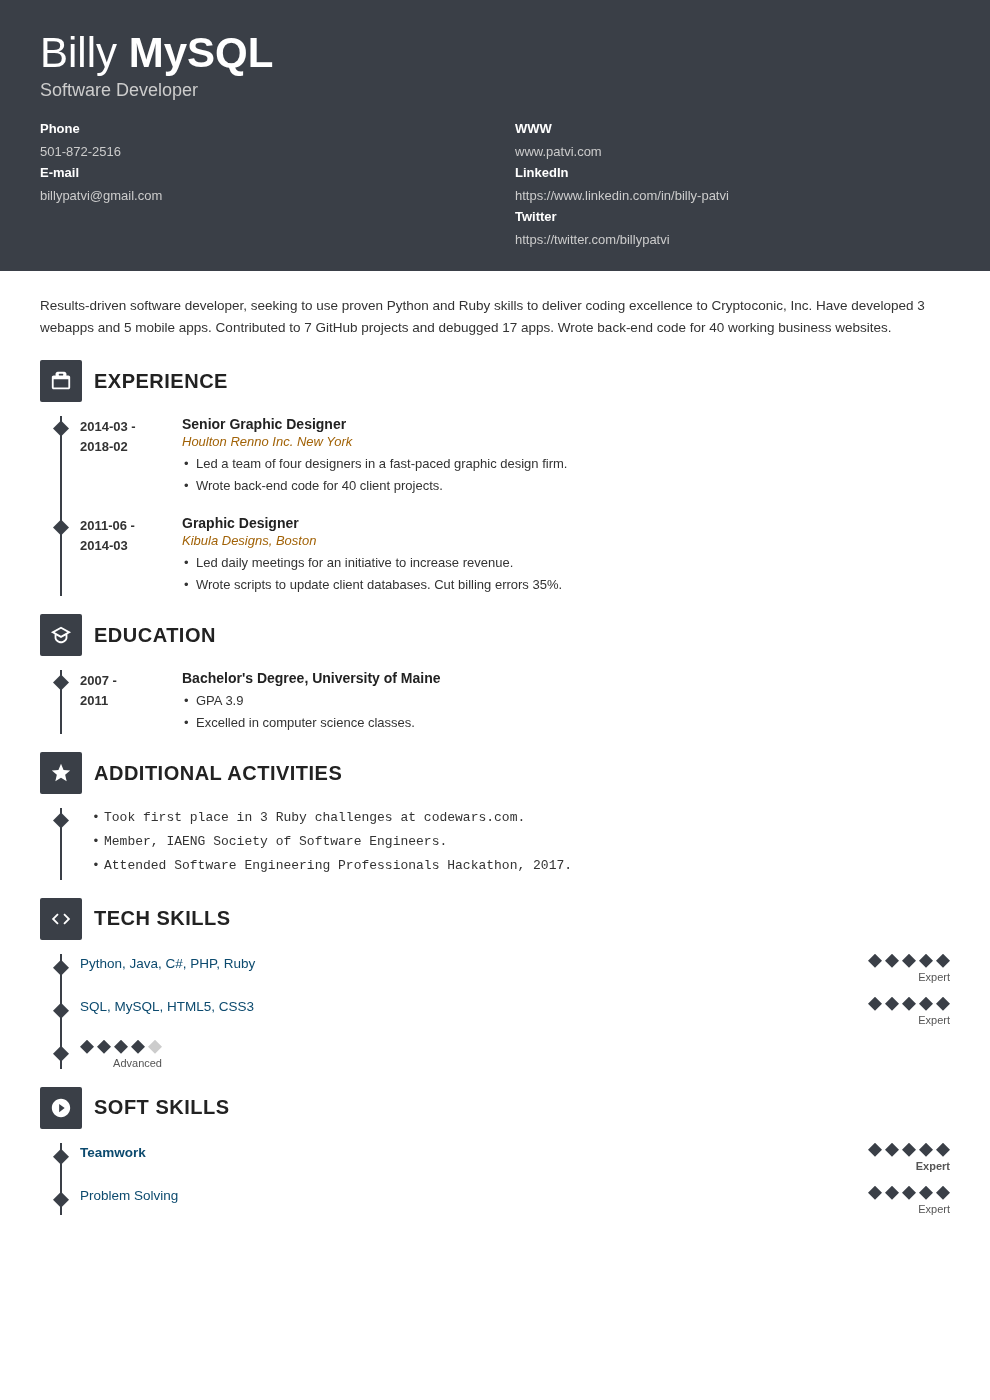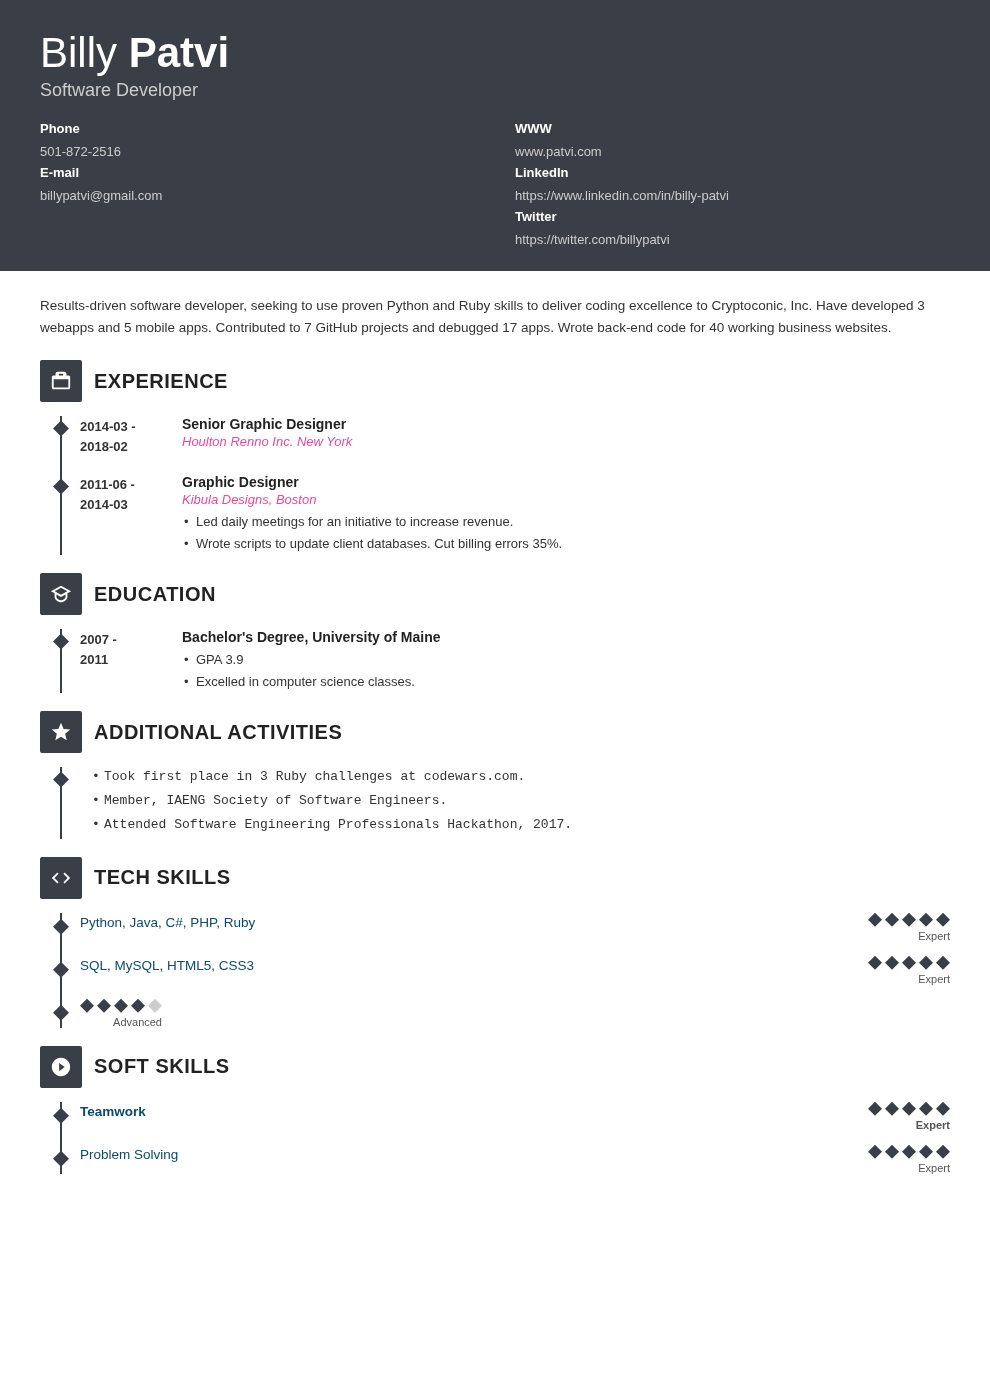--- a/index.html
+++ b/index.html
@@ -134,21 +134,21 @@
       flex: 1;
       padding-left: 10px;
     }
     .timeline-role {
       font-size: 14px;
       font-weight: 700;
       color: #222;
     }
     .timeline-company {
       font-style: italic;
-      color: #ec4899;
+      color: #a16207;
       font-size: 13px;
       margin-top: 2px;
     }
     .timeline-bullets {
       list-style: none;
       margin-top: 5px;
     }
     .timeline-bullets li {
       font-size: 13px;
       color: #333;
@@ -238,21 +238,21 @@
 
     .section-wrap {
       margin-bottom: 10px;
     }
   </style>
 </head>
 <body>
 
 <div class="header">
   <div class="header-name">
-    <span>Billy </span><strong>Patvi</strong>
+    <span>Billy </span><strong>MySQL</strong>
   </div>
   <div class="header-title">Software Developer</div>
   <div class="contact-grid">
     <div class="contact-item">
       <span class="contact-label">Phone</span>
       <span class="contact-value">501-872-2516</span>
     </div>
     <div class="contact-item">
       <span class="contact-label">WWW</span>
       <span class="contact-value">www.patvi.com</span>
@@ -287,20 +287,24 @@
       <span class="section-title">EXPERIENCE</span>
     </div>
     <div class="timeline">
 
       <div class="timeline-item">
         <div class="timeline-bullet"></div>
         <div class="timeline-date">2014-03 -<br>2018-02</div>
         <div class="timeline-content">
           <div class="timeline-role">Senior Graphic Designer</div>
           <div class="timeline-company">Houlton Renno Inc. New York</div>
+          <ul class="timeline-bullets">
+            <li>Led a team of four designers in a fast-paced graphic design firm.</li>
+            <li>Wrote back-end code for 40 client projects.</li>
+          </ul>
         </div>
       </div>
 
       <div class="timeline-item">
         <div class="timeline-bullet"></div>
         <div class="timeline-date">2011-06 -<br>2014-03</div>
         <div class="timeline-content">
           <div class="timeline-role">Graphic Designer</div>
           <div class="timeline-company">Kibula Designs, Boston</div>
           <ul class="timeline-bullets">

